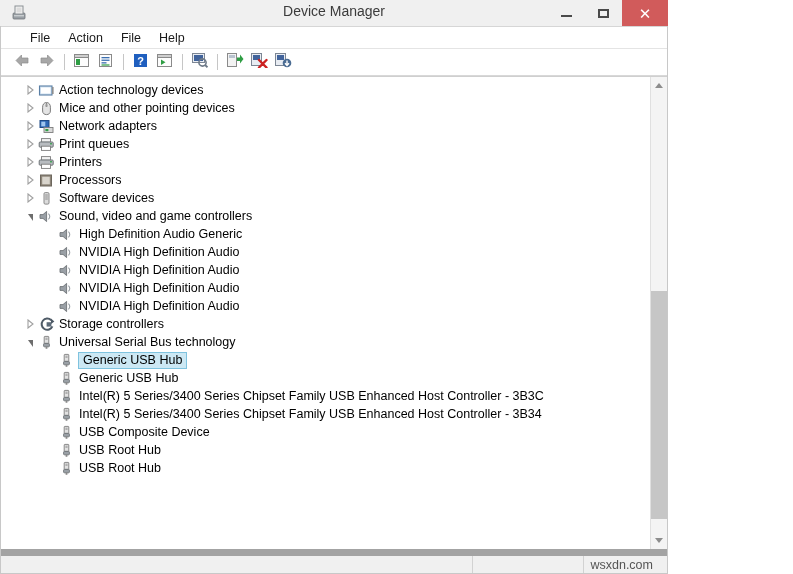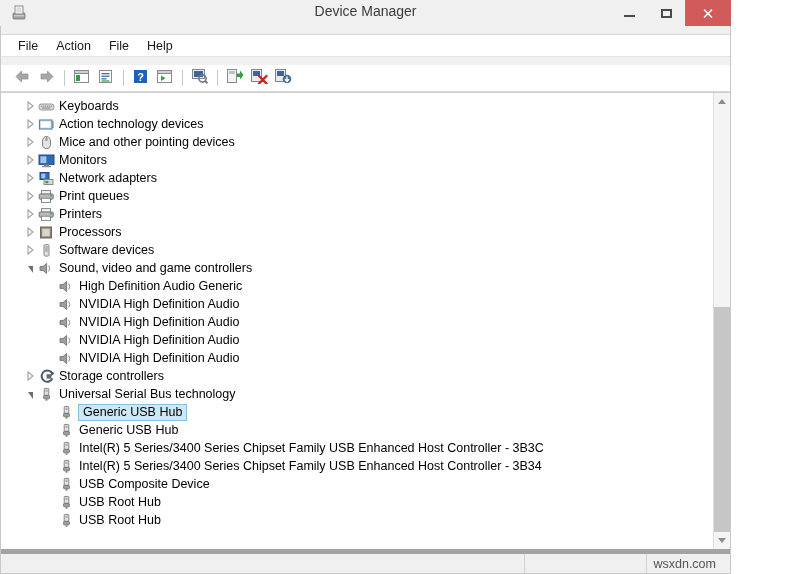--- a/index.html
+++ b/index.html
@@ -9,21 +9,21 @@
   body {
     width: 793px; height: 574px;
     font-family: "Liberation Sans", sans-serif;
     overflow: hidden;
   }
 
   
   .window {
     position: absolute;
     left: 0; top: 0;
-    width: 731px; height: 574px;
+    width: 668px; height: 574px;
     background: #f0f0f0;
     box-sizing: border-box;
     display: flex;
     flex-direction: column;
   }
 
   
   .titlebar {
     position: relative;
     height: 26px;
@@ -78,23 +78,23 @@
 
   
   .menubar {
     flex: 0 0 23px;
     height: 23px;
     background: #ffffff;
     border-top: 1px solid #d6d6d6;
     border-bottom: 1px solid #e4e4e4;
     display: flex;
     align-items: center;
-    padding-left: 8px;
-    box-sizing: border-box;
-    margin: 8px 1px;
+    padding-left: 20px;
+    box-sizing: border-box;
+    margin: 0 1px;
   }
   .menu-item {
     font-size: 12.5px;
     color: #1a1a1a;
     padding: 3px 9px;
     cursor: default;
     font-family: "Liberation Sans", sans-serif;
   }
 
   
@@ -214,21 +214,21 @@
     background: #c6c6c6;
   }
 
   
   .statusbar {
     flex: 0 0 24px;
     height: 24px;
     background: #f0f0f0;
     display: flex;
     align-items: stretch;
-    border-top: 5px solid #a3a3a3;
+    border-top: 7px solid #a3a3a3;
     margin: 0 1px 1px 1px;
     box-sizing: border-box;
   }
   .sb-cell {
     border-right: 1px solid #d2d2d2;
     display: flex;
     align-items: center;
     padding: 0 6px;
     box-sizing: border-box;
     font-size: 11px;
@@ -401,42 +401,20 @@
 
     <div class="tree" id="tree-root">
         <div class="row">
           <span class="arrow">
             <svg width="9" height="10" viewBox="0 0 9 10">
               <path d="M2 1 L7 5 L2 9 Z" fill="none" stroke="#a0a0a0" stroke-width="1.1"></path>
             </svg>
           </span>
           <span class="ico">
             <svg width="17" height="15" viewBox="0 0 17 15">
-              <rect x="1" y="5" width="15" height="6" rx="2.4" fill="#d8d8d8" stroke="#8e8e8e" stroke-width="0.9"></rect>
-              <g fill="#8e8e8e">
-                <rect x="3" y="6.6" width="1.3" height="1.1"></rect>
-                <rect x="5" y="6.6" width="1.3" height="1.1"></rect>
-                <rect x="7" y="6.6" width="1.3" height="1.1"></rect>
-                <rect x="9" y="6.6" width="1.3" height="1.1"></rect>
-                <rect x="11" y="6.6" width="1.3" height="1.1"></rect>
-                <rect x="13" y="6.6" width="1.3" height="1.1"></rect>
-                <rect x="4" y="8.5" width="8.5" height="1.1"></rect>
-              </g>
-            </svg>
-          </span>
-          <span class="label">Keyboards</span>
-        </div>
-        <div class="row">
-          <span class="arrow">
-            <svg width="9" height="10" viewBox="0 0 9 10">
-              <path d="M2 1 L7 5 L2 9 Z" fill="none" stroke="#a0a0a0" stroke-width="1.1"></path>
-            </svg>
-          </span>
-          <span class="ico">
-            <svg width="17" height="15" viewBox="0 0 17 15">
               <rect x="1.5" y="3" width="12.5" height="9" fill="#cfe0f0" stroke="#5a7fa5" stroke-width="1.1"></rect>
               <rect x="3" y="4.5" width="9.5" height="6" fill="#ffffff"></rect>
               <rect x="14" y="4" width="1.6" height="7" fill="#8e8e8e"></rect>
             </svg>
           </span>
           <span class="label">Action technology devices</span>
         </div>
         <div class="row">
           <span class="arrow">
             <svg width="9" height="10" viewBox="0 0 9 10">
@@ -444,36 +422,20 @@
             </svg>
           </span>
           <span class="ico">
             <svg width="17" height="15" viewBox="0 0 17 15">
               <path d="M8.5 1.5 C11 1.5 12.4 3.6 12.4 6.2 L12.4 10 C12.4 12.3 10.7 13.6 8.5 13.6 C6.3 13.6 4.6 12.3 4.6 10 L4.6 6.2 C4.6 3.6 6 1.5 8.5 1.5 Z" fill="#e4e4e4" stroke="#7d7d7d" stroke-width="1"></path>
               <line x1="8.5" y1="2" x2="8.5" y2="6" stroke="#7d7d7d" stroke-width="0.9"></line>
               <rect x="7.4" y="3" width="2.2" height="3" rx="1" fill="#9a9a9a"></rect>
             </svg>
           </span>
           <span class="label">Mice and other pointing devices</span>
-        </div>
-        <div class="row">
-          <span class="arrow">
-            <svg width="9" height="10" viewBox="0 0 9 10">
-              <path d="M2 1 L7 5 L2 9 Z" fill="none" stroke="#a0a0a0" stroke-width="1.1"></path>
-            </svg>
-          </span>
-          <span class="ico">
-            <svg width="17" height="15" viewBox="0 0 17 15">
-              <rect x="1" y="2" width="15" height="9.4" fill="#2f68b5" stroke="#1f4a86" stroke-width="1"></rect>
-              <rect x="2.4" y="3.3" width="6" height="6.8" fill="#9fc6ef"></rect>
-              <rect x="6" y="11.4" width="5" height="2" fill="#8a8a8a"></rect>
-              <rect x="4" y="13" width="9" height="1.2" fill="#8a8a8a"></rect>
-            </svg>
-          </span>
-          <span class="label">Monitors</span>
         </div>
         <div class="row">
           <span class="arrow">
             <svg width="9" height="10" viewBox="0 0 9 10">
               <path d="M2 1 L7 5 L2 9 Z" fill="none" stroke="#a0a0a0" stroke-width="1.1"></path>
             </svg>
           </span>
           <span class="ico">
             <svg width="17" height="15" viewBox="0 0 17 15">
               <rect x="2" y="1.5" width="9" height="7" fill="#2f68b5" stroke="#1f4a86" stroke-width="1"></rect>

